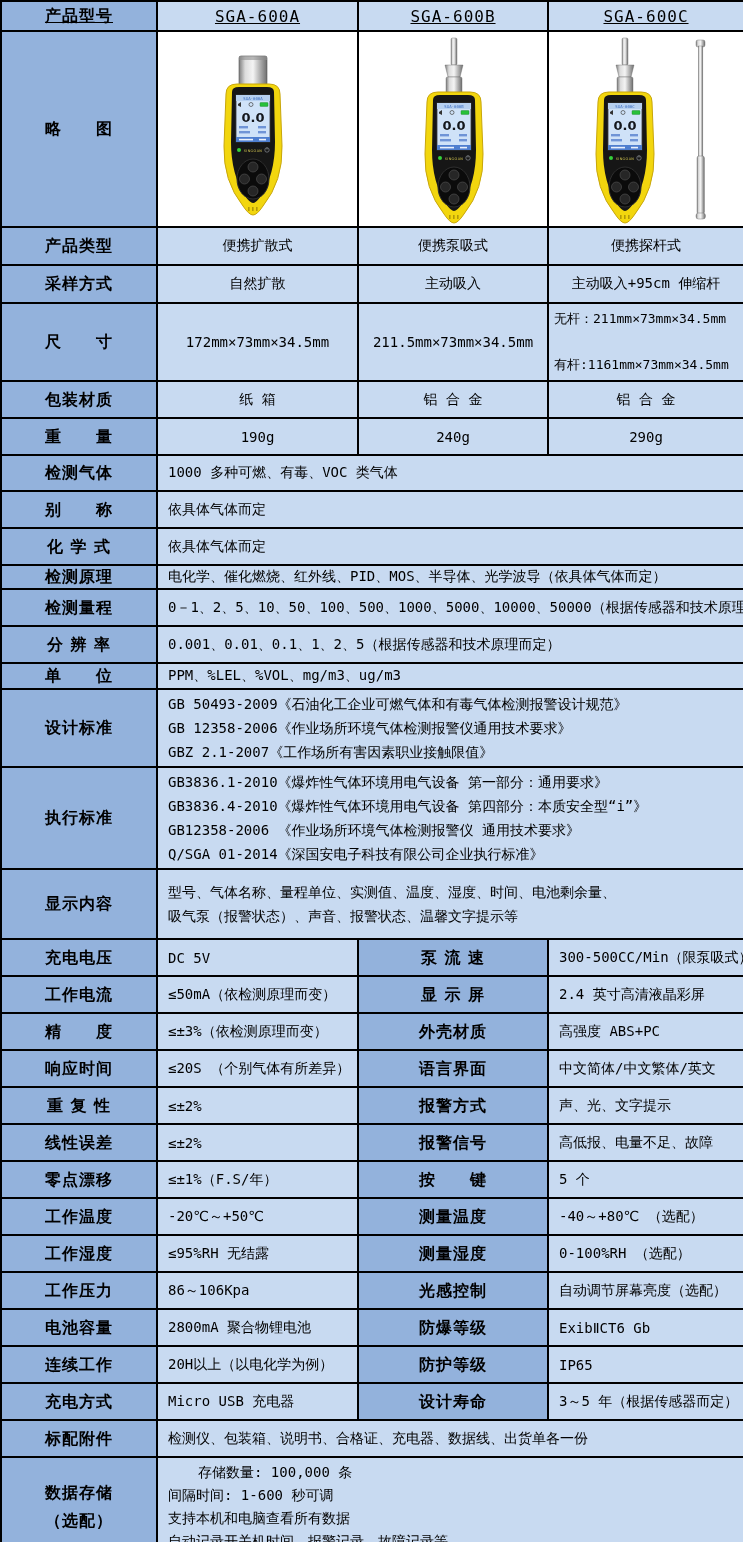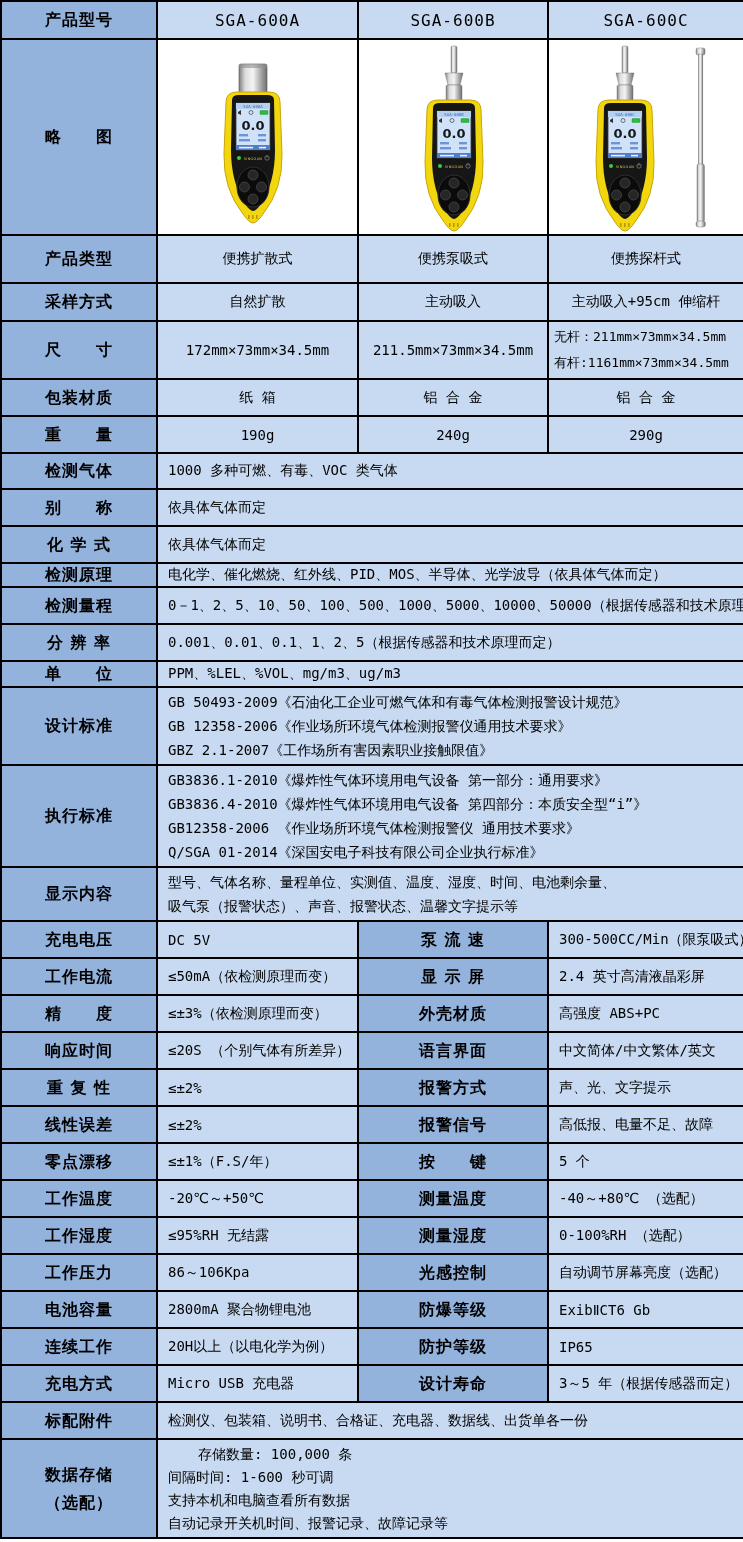--- a/index.html
+++ b/index.html
@@ -53,21 +53,21 @@
 <body>
 
 <table class="spec">
   <colgroup>
     <col style="width:156px">
       <col style="width:201px">
       <col style="width:190px">
       <col style="width:196px">
   </colgroup>
   <tbody id="tb">
-      <tr style="height: 38px;">
+      <tr style="height: 30px; text-decoration: underline;">
         <td class="lbl">产品型号</td>
         <td class="model">SGA-600A</td>
         <td class="model">SGA-600B</td>
         <td class="model">SGA-600C</td>
       </tr>
       <tr style="height: 194px;">
         <td class="lbl">略　　图</td>
         <td class="imgcell">
           <svg width="201" height="194" viewBox="0 0 201 194">
             <defs>
@@ -197,39 +197,39 @@
             <rect x="71" y="183" width="1.6" height="4" fill="#b39a08"></rect>
             <rect x="75" y="183" width="1.6" height="4" fill="#b39a08"></rect>
             <rect x="79" y="183" width="1.6" height="4" fill="#b39a08"></rect>
             <rect x="147" y="8" width="9" height="7" rx="2" fill="url(#chr2)" stroke="#666" stroke-width="0.4"></rect>
             <rect x="149.3" y="14" width="4.6" height="112" fill="url(#chr2)" stroke="#666" stroke-width="0.3"></rect>
             <rect x="148" y="124" width="7.4" height="58" rx="2" fill="url(#chr2)" stroke="#666" stroke-width="0.4"></rect>
             <rect x="147" y="181" width="9.4" height="6" rx="2.5" fill="url(#chr2)" stroke="#666" stroke-width="0.4"></rect>
           </svg>
         </td>
       </tr>
-      <tr style="height: 48px;">
+      <tr style="height: 38px;">
         <td class="lbl">产品类型</td>
         <td class="val center">便携扩散式</td>
         <td class="val center">便携泵吸式</td>
         <td class="val center">便携探杆式</td>
       </tr>
       <tr style="height: 38px;">
         <td class="lbl">采样方式</td>
         <td class="val center">自然扩散</td>
         <td class="val center">主动吸入</td>
         <td class="val center">主动吸入+95cm 伸缩杆</td>
       </tr>
       <tr style="height: 55px;">
         <td class="lbl">尺　　寸</td>
         <td class="val center">172mm×73mm×34.5mm</td>
         <td class="val center">211.5mm×73mm×34.5mm</td>
         <td class="val tight" style="font-size: 13px; padding: 2px 5px;">
           <div class="ln" style="line-height: 26px;">无杆：211mm×73mm×34.5mm</div>
-          <div class="ln" style="line-height: 26px;">有杆:1161mm×73mm×34.5mm</div>
+          <div class="ln" style="line-height: 26px; margin-top: 20px;">有杆:1161mm×73mm×34.5mm</div>
         </td>
       </tr>
       <tr style="height: 37px;">
         <td class="lbl">包装材质</td>
         <td class="val center">纸 箱</td>
         <td class="val center">铝 合 金</td>
         <td class="val center">铝 合 金</td>
       </tr>
       <tr style="height: 37px;">
         <td class="lbl">重　　量</td>
@@ -277,21 +277,21 @@
         <td class="lbl">执行标准</td>
         <td class="val" colspan="3" style="padding: 2px 10px;">
           <div class="ln" style="line-height: 24px;">GB3836.1-2010《爆炸性气体环境用电气设备  第一部分：通用要求》</div>
           <div class="ln" style="line-height: 24px;">GB3836.4-2010《爆炸性气体环境用电气设备  第四部分：本质安全型“i”》</div>
           <div class="ln" style="line-height: 24px;">GB12358-2006 《作业场所环境气体检测报警仪  通用技术要求》</div>
           <div class="ln" style="line-height: 24px;">Q/SGA 01-2014《深国安电子科技有限公司企业执行标准》</div>
         </td>
       </tr>
       <tr style="height: 52px;">
         <td class="lbl">显示内容</td>
-        <td class="val" colspan="3" style="padding: 2px 10px;">
+        <td class="val" colspan="3" style="padding: 10px 10px;">
           <div class="ln" style="line-height: 24px;">型号、气体名称、量程单位、实测值、温度、湿度、时间、电池剩余量、</div>
           <div class="ln" style="line-height: 24px;">吸气泵（报警状态）、声音、报警状态、温馨文字提示等</div>
         </td>
       </tr>
       <tr style="height: 37px;">
         <td class="lbl">充电电压</td>
         <td class="val">DC 5V</td>
         <td class="lbl">泵 流 速</td>
         <td class="val">300-500CC/Min（限泵吸式）</td>
       </tr>

